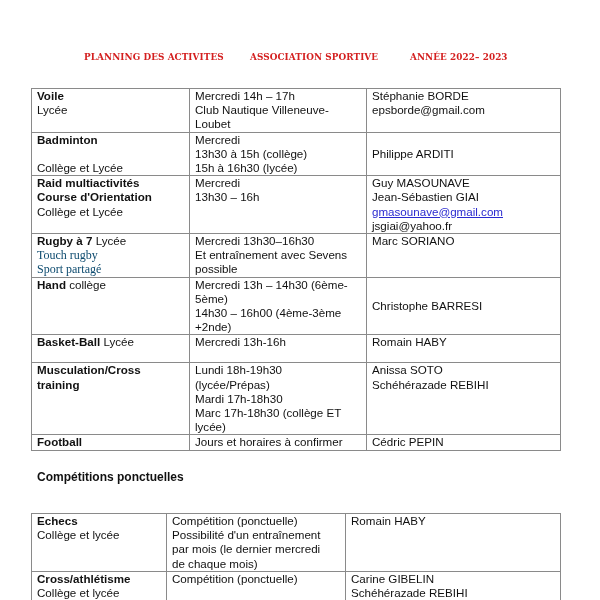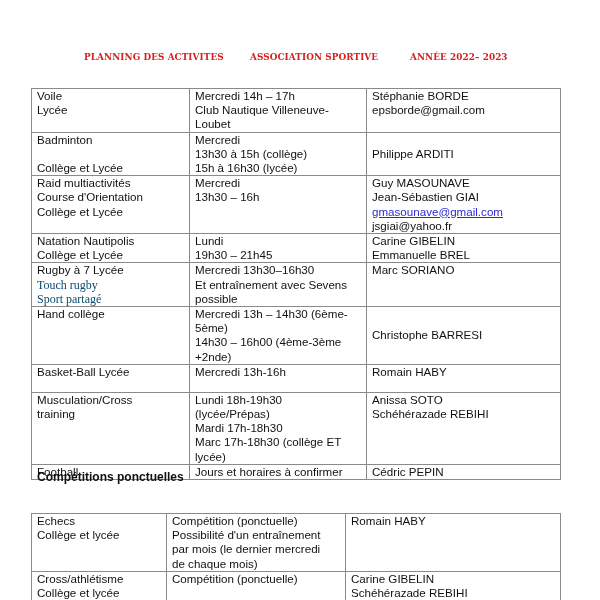--- a/index.html
+++ b/index.html
@@ -7,21 +7,21 @@
            font-family: "Liberation Sans", sans-serif; color: #111; }
     .title-line { position: absolute; top: 51px; left: 0; width: 512px; height: 14px; }
     .title-part { position: absolute; top: 0; font-family: "DejaVu Serif", serif; font-weight: bold;
                   font-size: 9.6px; color: #d42020; letter-spacing: 0.1px; white-space: nowrap;
                   transform: scaleX(0.92); transform-origin: left top; }
     table { position: absolute; border-collapse: collapse; table-layout: fixed;
             font-size: 11.6px; line-height: 14.2px; }
     td { border: 1px solid #8a8a8a; vertical-align: top; padding: 0 0 0 5px; overflow: hidden; }
     #t1 { top: 88px; left: 31px; width: 529px; }
     #t2 { top: 513px; left: 31px; width: 529px; }
-    .b { font-weight: normal; }
+    .b { font-weight: bold; }
     .serif { font-family: "Liberation Serif", serif; font-size: 12px; color: #0c4a6e; }
     .line { display: block; white-space: nowrap; }
     .link { color: #2a2ad0; text-decoration: underline; }
     .section-title { position: absolute; top: 470px; left: 37px; font-weight: bold; font-size: 12px; }
     .spacer { display: block; height: 14.2px; }
   </style>
 </head>
 <body>
 
 <div class="title-line">
@@ -81,34 +81,20 @@
       <span class="line">13h30 – 16h</span>
     </td>
     <td>
       <span class="line">Guy MASOUNAVE</span>
       <span class="line">Jean-Sébastien GIAI</span>
       <span class="line link">gmasounave@gmail.com</span>
       <span class="line">jsgiai@yahoo.fr</span>
     </td>
   </tr>
 
-  <tr style="height:29px">
-    <td>
-      <span class="line"><span class="b">Natation</span><span> Nautipolis</span></span>
-      <span class="line">Collège et Lycée</span>
-    </td>
-    <td>
-      <span class="line">Lundi</span>
-      <span class="line">19h30 – 21h45</span>
-    </td>
-    <td>
-      <span class="line">Carine GIBELIN</span>
-      <span class="line">Emmanuelle BREL</span>
-    </td>
-  </tr>
 
   <tr style="height:43px">
     <td>
       <span class="line"><span class="b">Rugby à 7</span><span> Lycée</span></span>
       <span class="line serif">Touch rugby</span>
       <span class="line serif">Sport partagé</span>
     </td>
     <td>
       <span class="line">Mercredi 13h30–16h30</span>
       <span class="line">Et entraînement avec Sevens</span>

